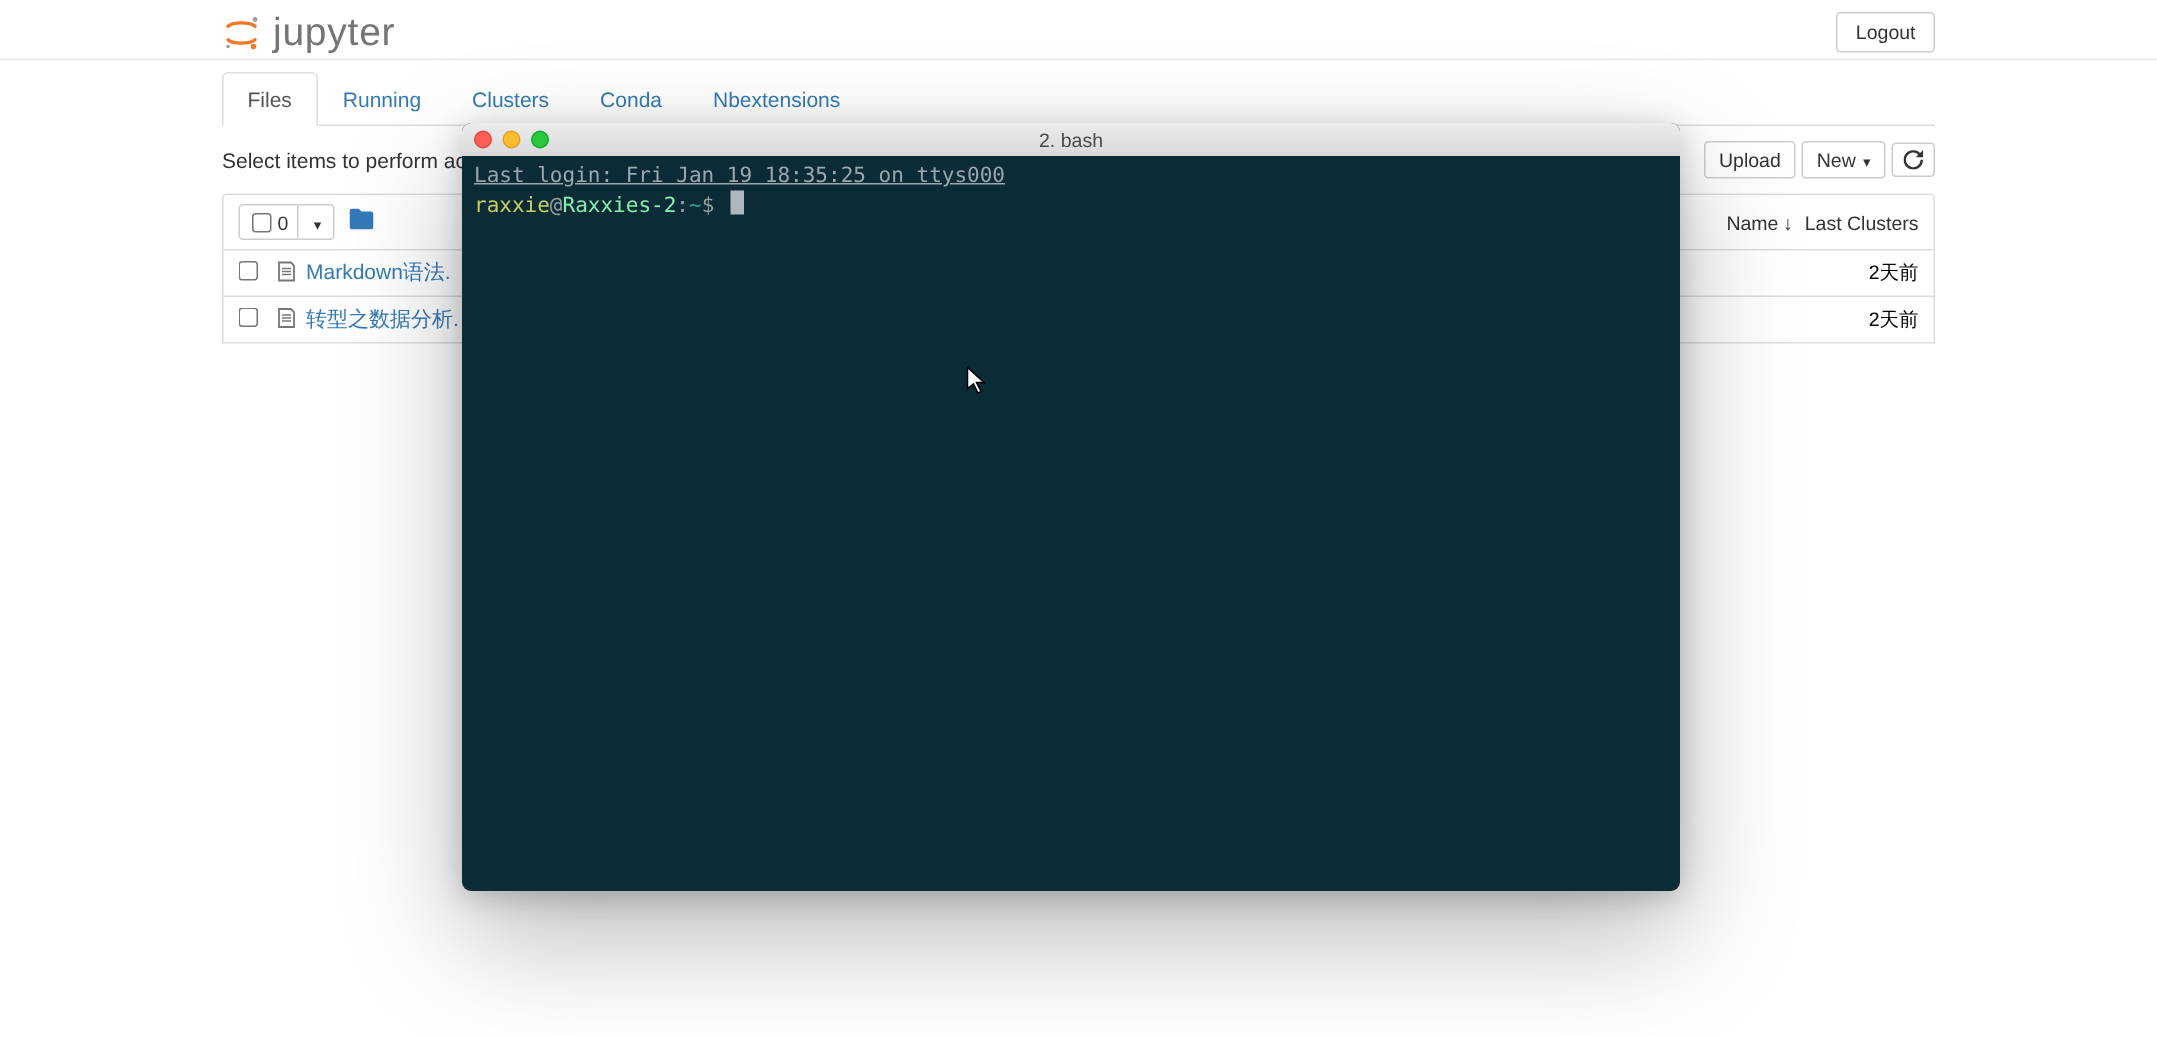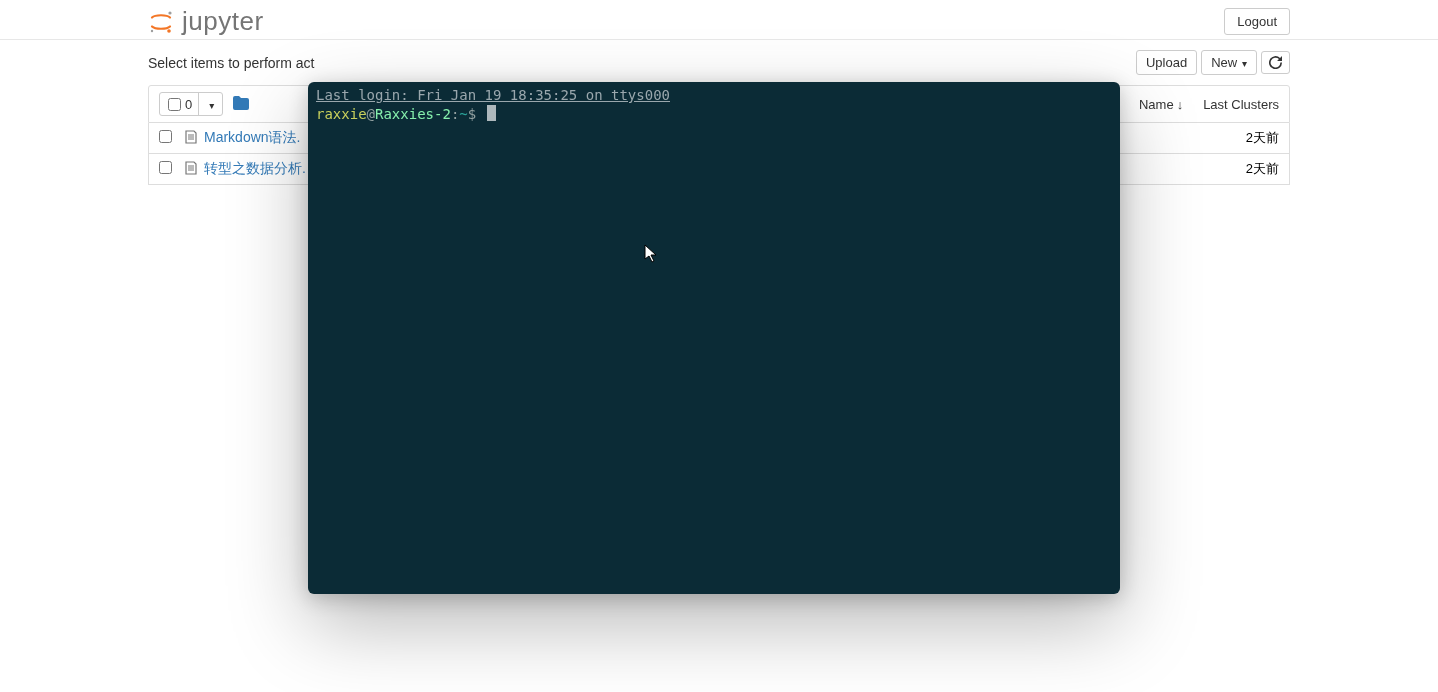--- a/index.html
+++ b/index.html
@@ -100,21 +100,21 @@
   .select-group .dd { border-left:1px solid #ccc; padding:3px 8px; cursor:pointer; }
   .folder-icon { color:#337ab7; margin-left: 10px; font-size:15px; }
   .col-name {
     margin-left:auto;
     display:flex;
     align-items:center;
     gap:3px;
     color:#333;
     font-size:13px;
     cursor:pointer;
-    padding-right:20px;
+    padding-right:8px;
   }
   .col-lm { font-size:13px; color:#333; cursor:pointer; }
   .file-row {
     border: 1px solid #ddd;
     border-top: none;
     display: flex;
     align-items: center;
     padding: 6px 10px;
   }
   .file-row .cbox { margin-right: 12px; }
@@ -199,20 +199,27 @@
         <circle cx="4" cy="22" r="1.2" fill="#9e9e9e"></circle>
         <circle cx="21" cy="22" r="1.8" fill="#f37626"></circle>
       </svg>
     </span>
     <span class="logo-text">jupyter</span>
   </div>
   <button class="btn">Logout</button>
 </div>
 
 <div class="container">
+  <div class="tabs">
+    <div class="tab active">Files</div>
+    <div class="tab">Running</div>
+    <div class="tab">Clusters</div>
+    <div class="tab">Conda</div>
+    <div class="tab">Nbextensions</div>
+  </div>
 
   <div class="toolbar">
     <div class="toolbar-left">Select items to perform act</div>
     <div class="toolbar-right">
       <button class="btn btn-sm">Upload</button>
       <button class="btn btn-sm">
         <span>New</span><span class="caret-down"> ▾</span>
       </button>
       <button class="btn btn-sm" style="padding:4px 7px;">
         <svg class="refresh-svg" width="13" height="13" viewBox="0 0 16 16">
@@ -261,19 +268,27 @@
           <path d="M2 1h8l2 2v10H2z" fill="none" stroke="#777" stroke-width="1.2"></path>
           <path d="M4 5h6M4 7h6M4 9h6" stroke="#777" stroke-width="1"></path>
         </svg>
     </span>
     <a>转型之数据分析.</a>
     <span class="lm">2天前</span>
   </div>
 </div>
 
 <div class="terminal-window">
+  <div class="term-titlebar">
+    <div class="traffic">
+      <div class="traffic-dot dot-red"></div>
+      <div class="traffic-dot dot-yellow"></div>
+      <div class="traffic-dot dot-green"></div>
+    </div>
+    <div class="term-title">2. bash</div>
+  </div>
   <div class="term-body"><span class="login">Last login: Fri Jan 19 18:35:25 on ttys000</span>
 <span class="user">raxxie</span><span class="at">@</span><span class="host">Raxxies-2</span><span class="prompt">:</span><span class="path">~</span><span class="prompt">$</span> <span class="term-cursor"></span></div>
 </div>
 
 <svg class="mouse-cursor" viewBox="0 0 16 20">
   <path d="M1 1 L1 15 L5 12 L8 18 L10 17 L7 11 L12 11 Z" fill="#fff" stroke="#000" stroke-width="1"></path>
 </svg>
 
 </body></html>

